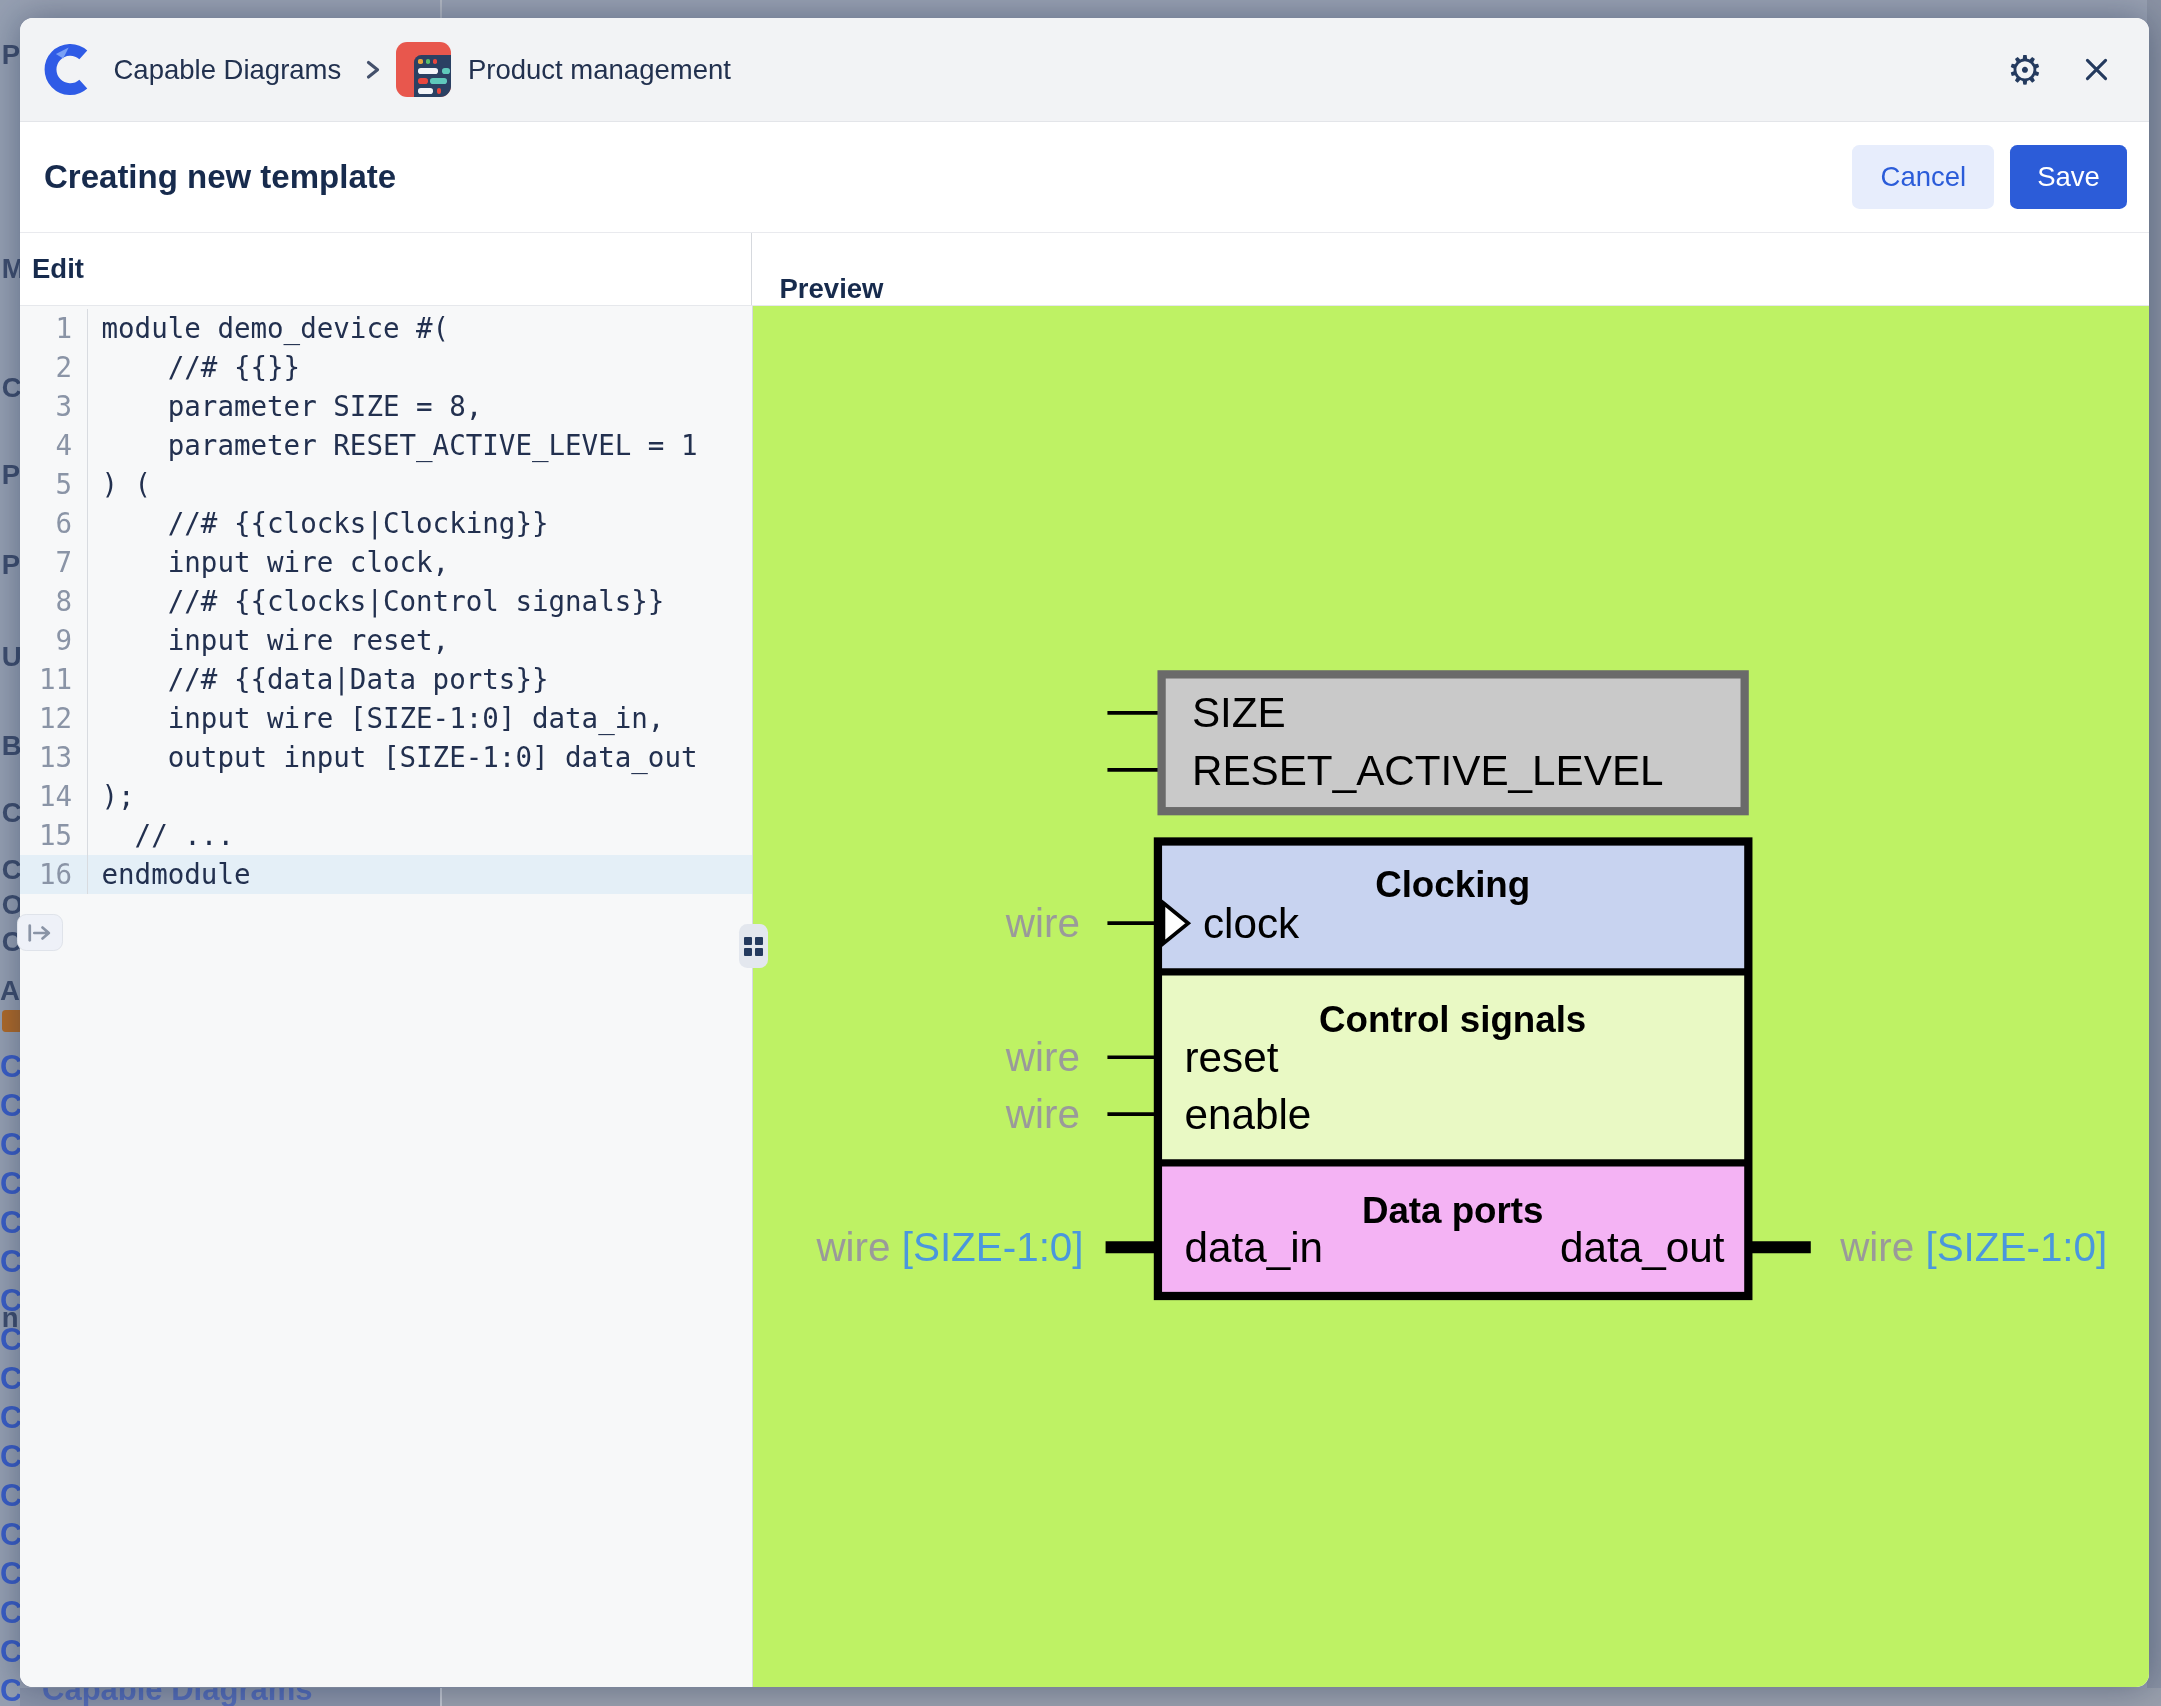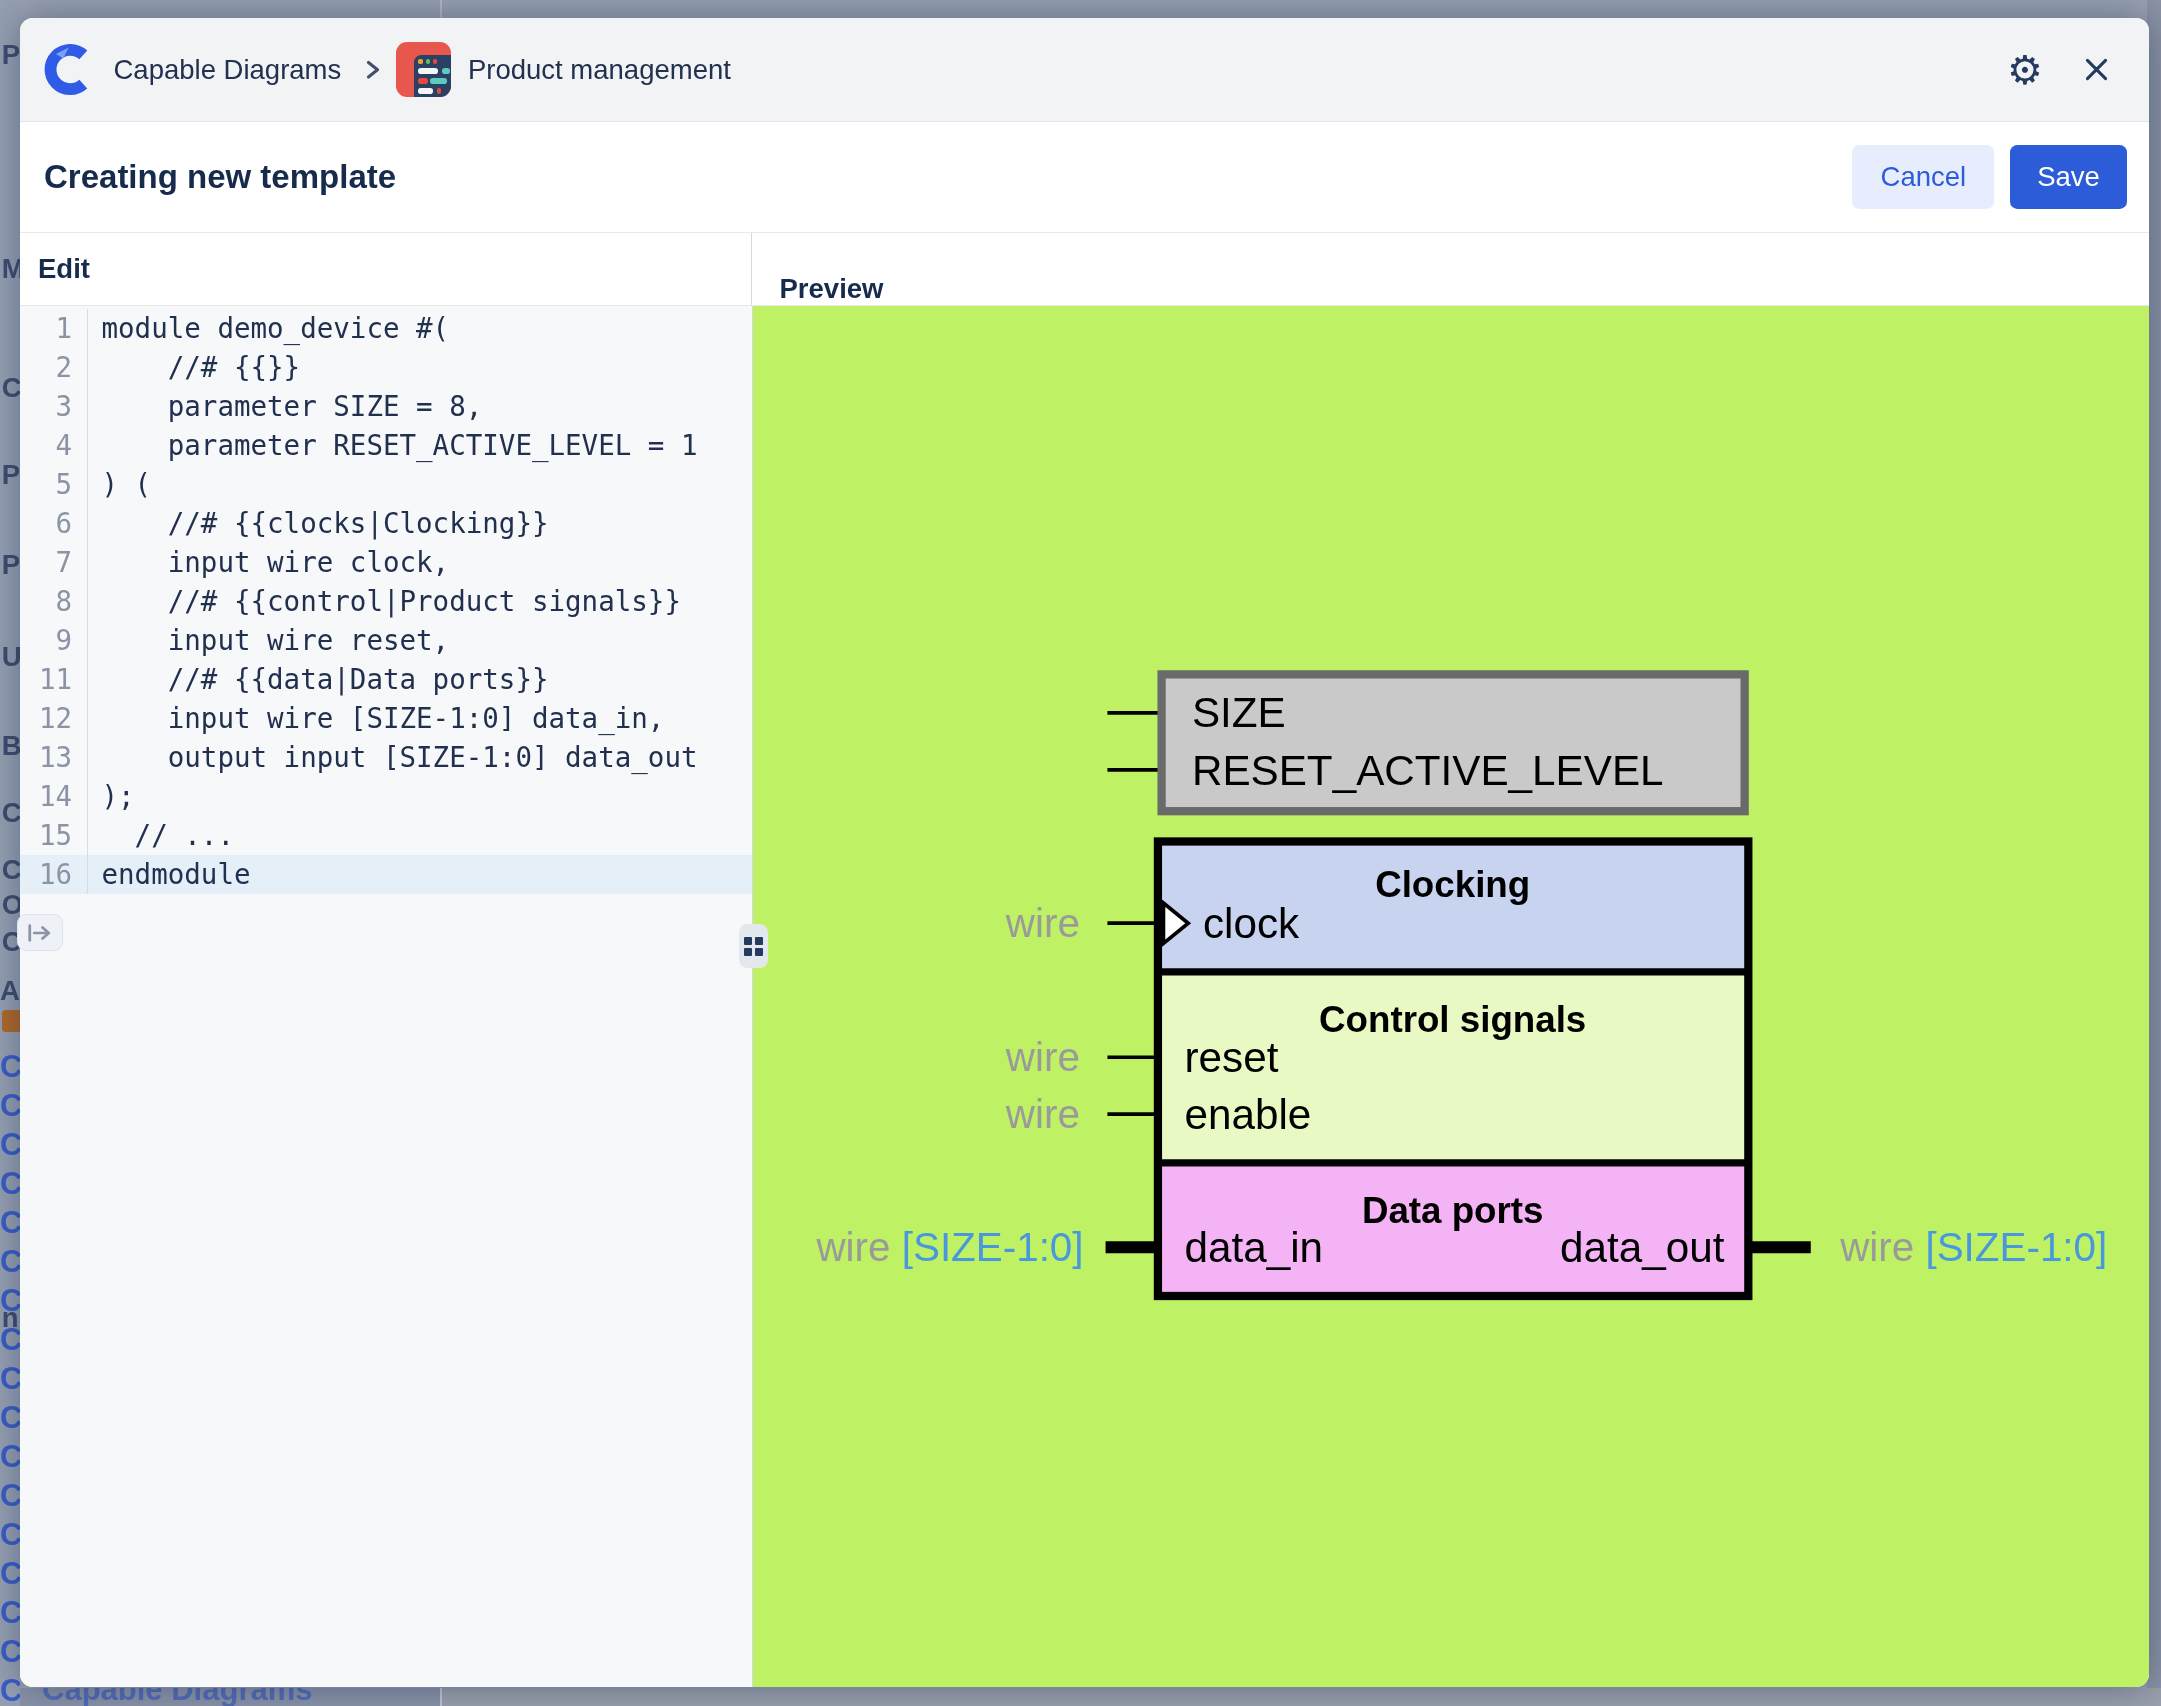--- a/index.html
+++ b/index.html
@@ -49,21 +49,21 @@
                border-bottom:1.8px solid #e9eaee;flex:0 0 auto;}
   .m-title{font-size:33px;font-weight:bold;color:#172b4d;}
   .m-title-row .spacer{flex:1;}
   .btn{border:none;border-radius:7.3px;font-size:27.5px;font-family:"Liberation Sans",sans-serif;
        height:64px;cursor:pointer;font-weight:500;}
   .btn-cancel{background:#e7edfc;color:#2b5cd9;width:142px;margin-right:15.6px;}
   .btn-save{background:#2c5cd8;color:#ffffff;width:117px;}
 
   
   .m-panel-heads{height:72px;display:flex;flex:0 0 auto;border-bottom:1.8px solid #e6e8ec;}
-  .ph-edit{width:732px;border-right:1.8px solid #d6d9de;display:flex;align-items:center;padding-left:18px;box-sizing:border-box;}
+  .ph-edit{width:732px;border-right:1.8px solid #d6d9de;display:flex;align-items:center;padding-left:12px;box-sizing:border-box;}
   .ph-preview{flex:1;display:flex;align-items:flex-end;padding-left:27.5px;}
   .ph-label{font-size:27.5px;font-weight:bold;color:#172b4d;}
 
   
   .m-content{flex:1;display:flex;position:relative;min-height:0;}
   .editor{width:732px;flex:0 0 auto;background:#f7f8f9;border-right:1.8px solid #d6d9de;
           box-sizing:content-box;overflow:hidden;position:relative;}
   .code-lines{padding-top:2.8px;font-family:"DejaVu Sans Mono","Liberation Mono",monospace;font-size:27.5px;line-height:39px;}
   .code-line{display:flex;height:39px;}
   .code-line[data-idx="15"]{background:#e4eff7;}
@@ -237,21 +237,21 @@
               <span class="ct">    //# {{clocks|Clocking}}</span>
             </div>
 
             <div class="code-line" data-idx="6">
               <span class="ln">7</span>
               <span class="ct">    input wire clock,</span>
             </div>
 
             <div class="code-line" data-idx="7">
               <span class="ln">8</span>
-              <span class="ct">    //# {{control|Product signals}}</span>
+              <span class="ct">    //# {{clocks|Control signals}}</span>
             </div>
 
             <div class="code-line" data-idx="8">
               <span class="ln">9</span>
               <span class="ct">    input wire reset,</span>
             </div>
 
 
             <div class="code-line" data-idx="10">
               <span class="ln">11</span>

